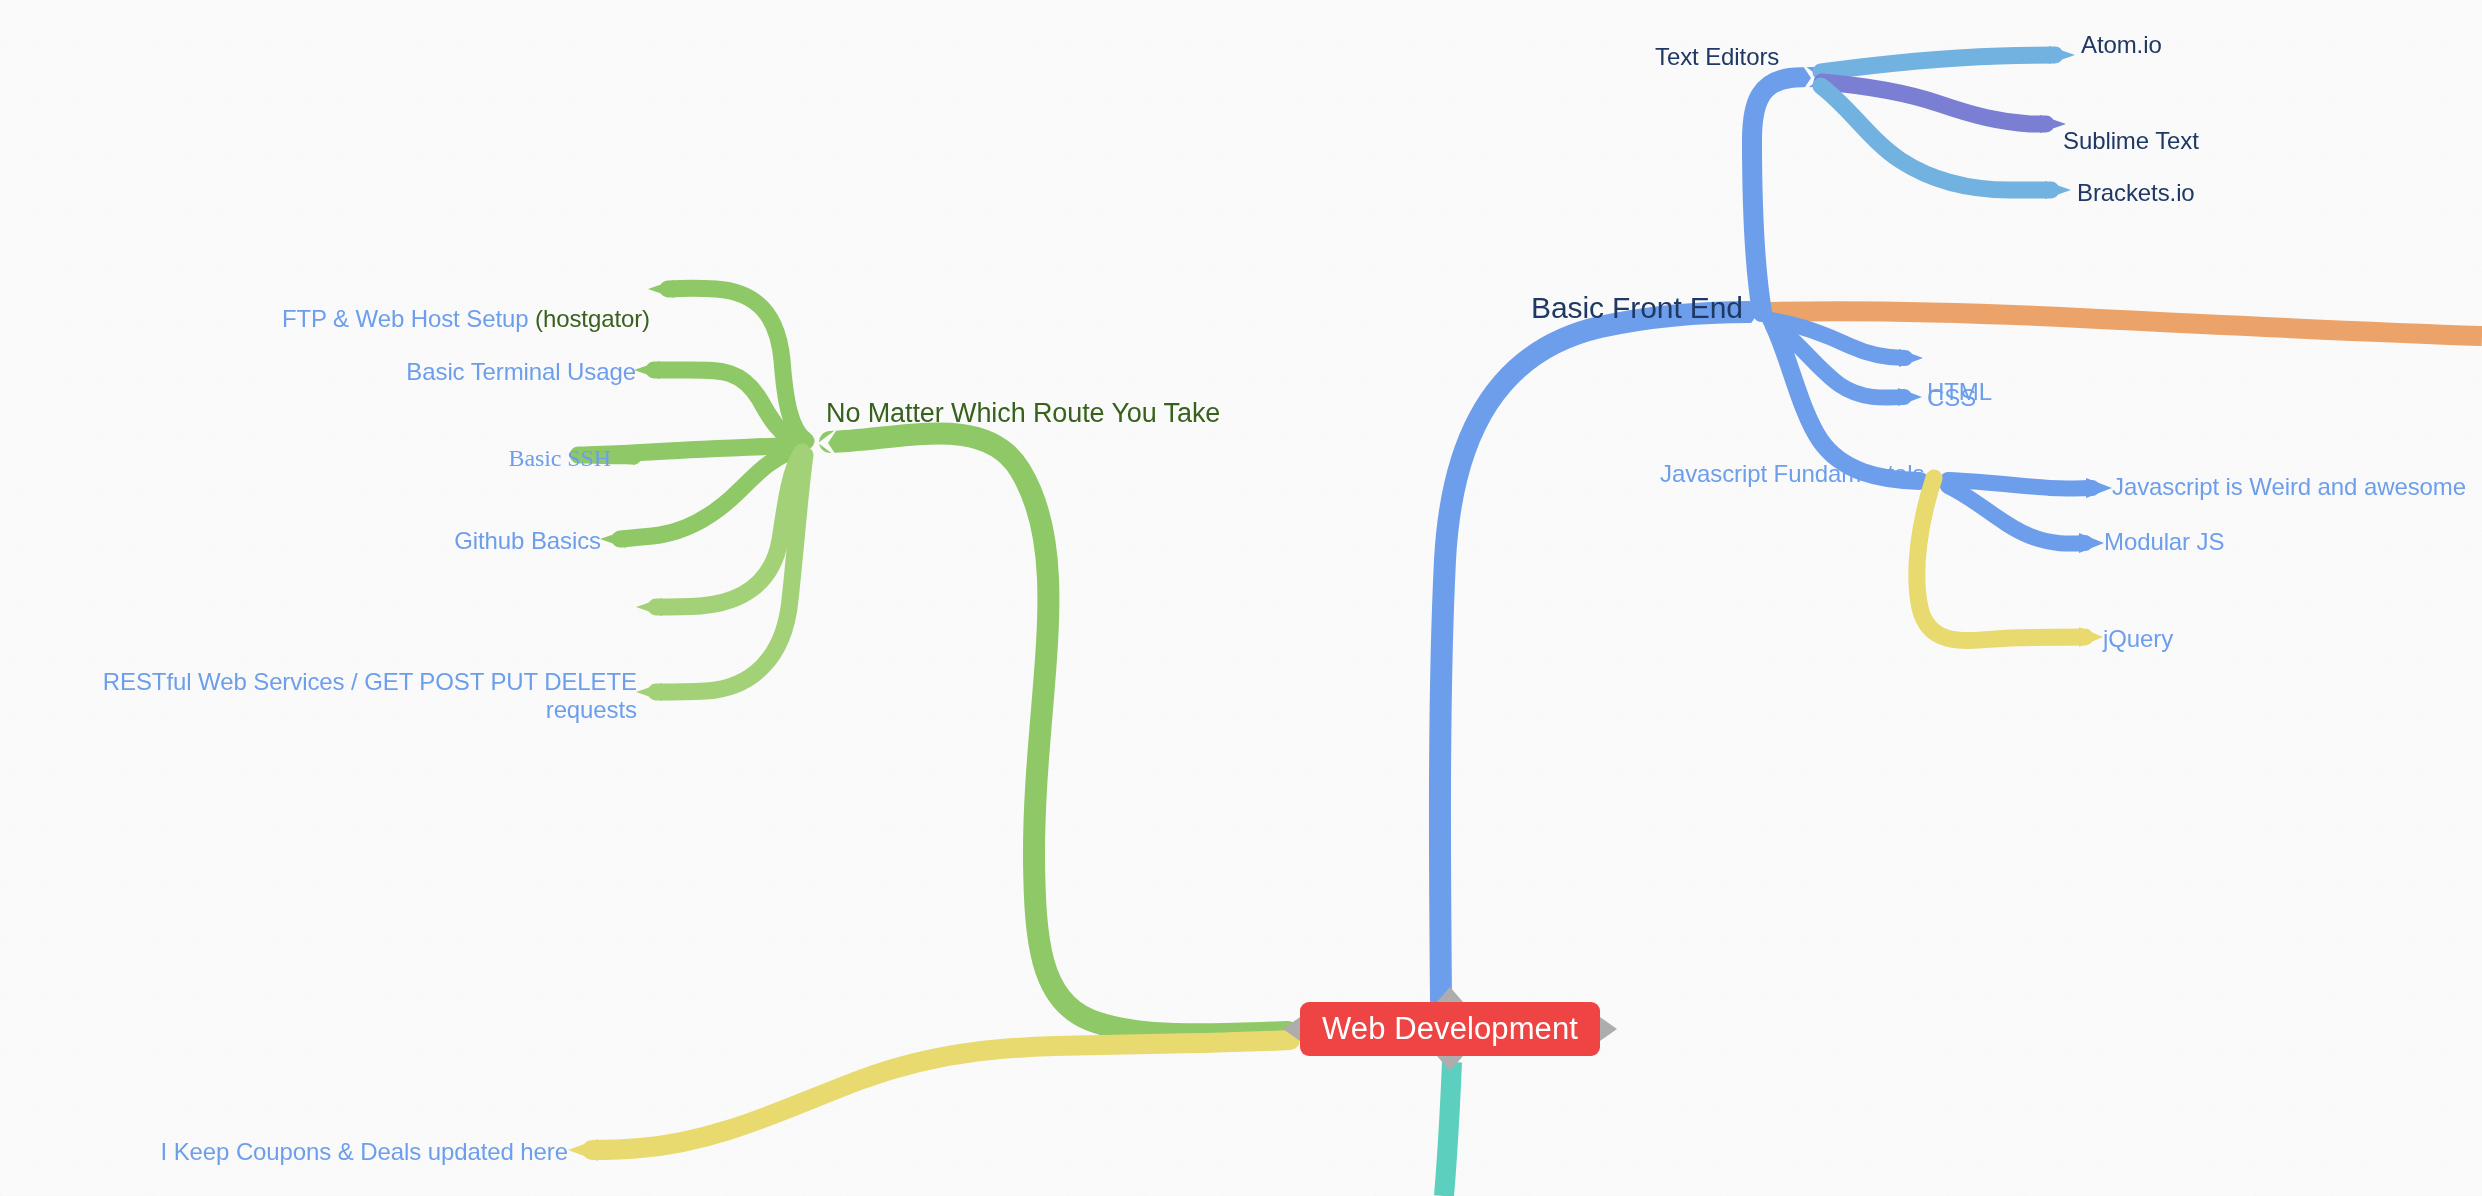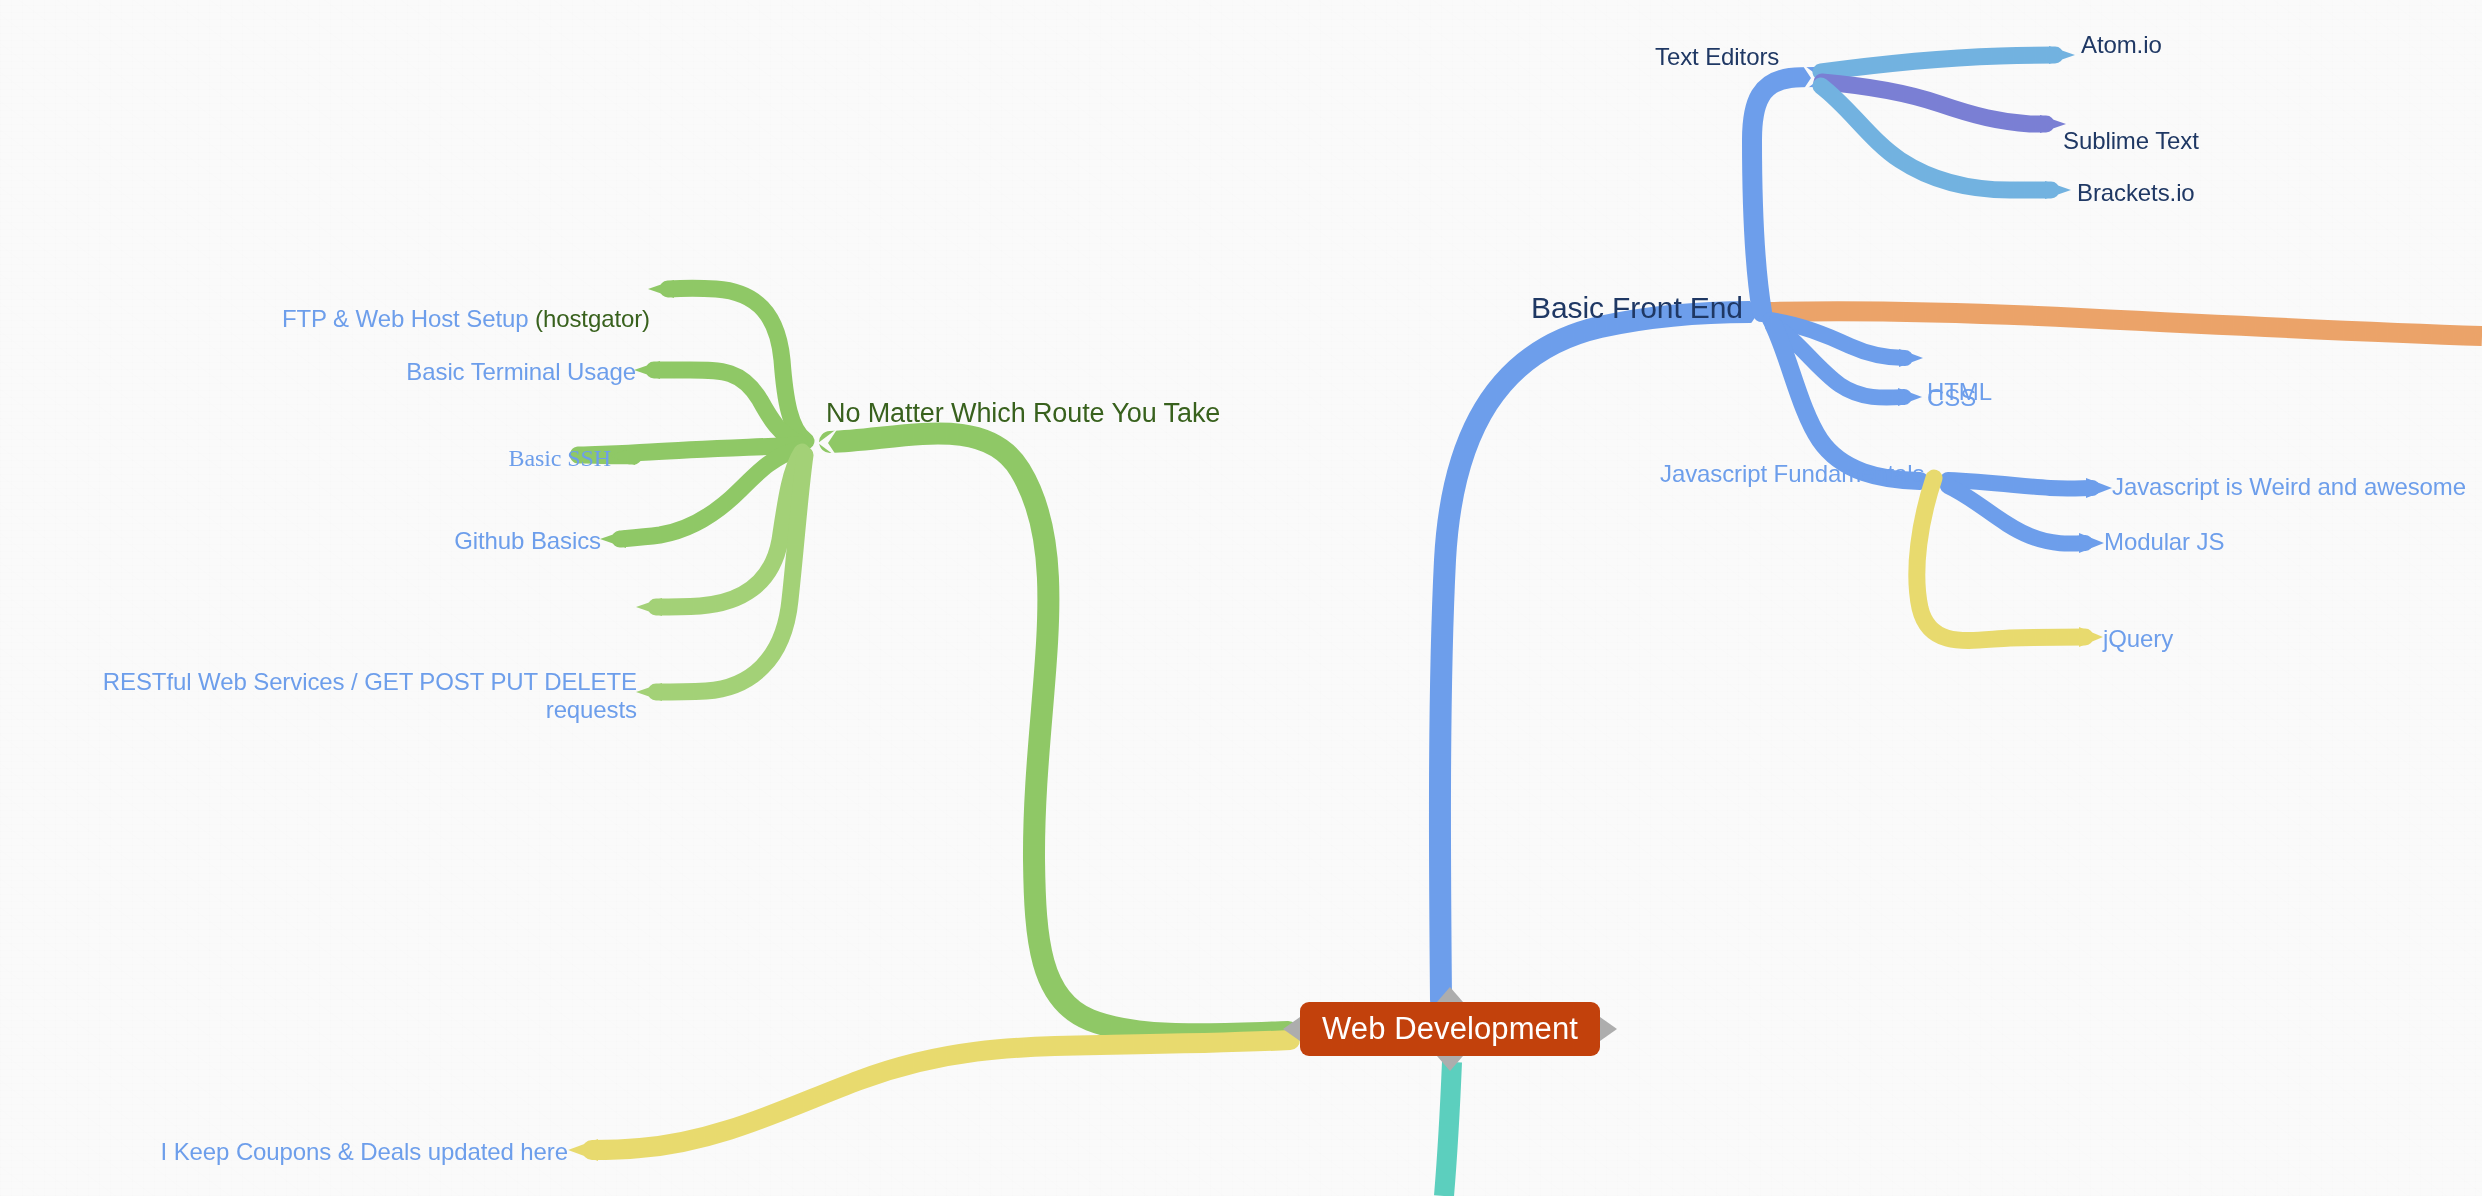--- a/index.html
+++ b/index.html
@@ -43,21 +43,21 @@
   .lbl.r { text-align: right; }
   .lbl.l { text-align: center; }
 
   
   #root-node {
     position: absolute;
     left: 1300px;
     top: 1002px;
     width: 300px;
     height: 54px;
-    background: #c2410c;
+    background: #ef4444;
     border-radius: 9px;
     display: flex;
     align-items: center;
     justify-content: center;
     z-index: 6;
   }
   #root-node .root-text {
     color: #ffffff;
     font-size: 31px;
     font-weight: 400;

